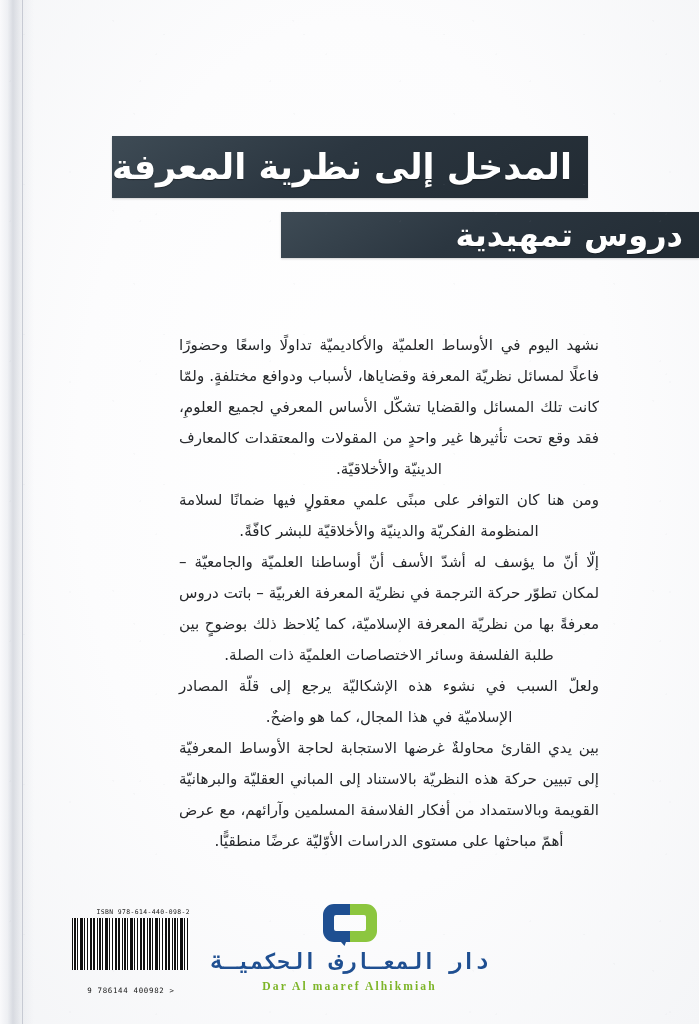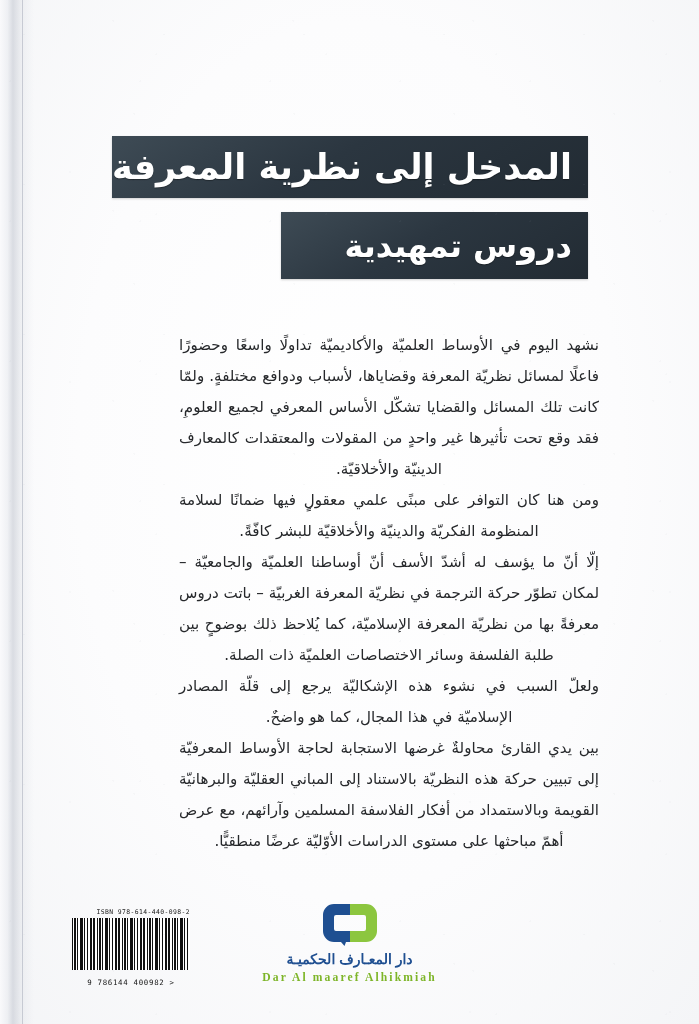--- a/index.html
+++ b/index.html
@@ -74,24 +74,23 @@
     justify-content: flex-start;
     box-shadow: 0 1px 2px rgba(0,0,0,.18);
   }
   #title-band-main {
     margin-right: 111px;
     margin-left: 112px;
     height: 62px;
     padding: 0 16px 0 30px;
   }
   #title-band-sub {
-    margin-right: 111px;
     margin-left: 281px;
     margin-top: 14px;
-    height: 67px;
+    height: 46px;
     padding: 0 16px 0 30px;
   }
   .title-text {
     font-family: "DejaVu Sans", "Liberation Sans", sans-serif;
     font-weight: 700;
     letter-spacing: 0;
     line-height: 1;
     text-shadow: 0 1px 1px rgba(0,0,0,.35);
     white-space: nowrap;
   }
@@ -144,40 +143,40 @@
       #111 18px 20px, #fff 20px 21px, #111 21px 23px, #fff 23px 25px
     );
   }
   #barcode-digits {
     font-family: "DejaVu Sans Mono", "Liberation Mono", monospace;
     font-size: 7.4px;
     letter-spacing: .7px;
     color: #141414;
     text-align: center;
     direction: ltr;
-    margin-top: 8px;
+    margin-top: 16px;
     white-space: nowrap;
   }
 
   #publisher-block {
     position: absolute;
     left: 0; right: 0;
     top: 900px;
     display: flex;
     flex-direction: column;
     align-items: center;
   }
   #publisher-mark {
     width: 58px;
     height: 46px;
     margin-bottom: 6px;
   }
   #publisher-name-ar {
-    font-family: Liberation Sans, sans-serif;
-    font-size: 14px;
+    font-family: Liberation Mono, monospace;
+    font-size: 22px;
     font-weight: 700;
     color: #1f4f91;
     letter-spacing: .5px;
     line-height: 1.1;
     white-space: nowrap;
   }
   #publisher-name-en {
     font-family: Liberation Serif, serif;
     font-size: 11.6px;
     font-weight: 700;

